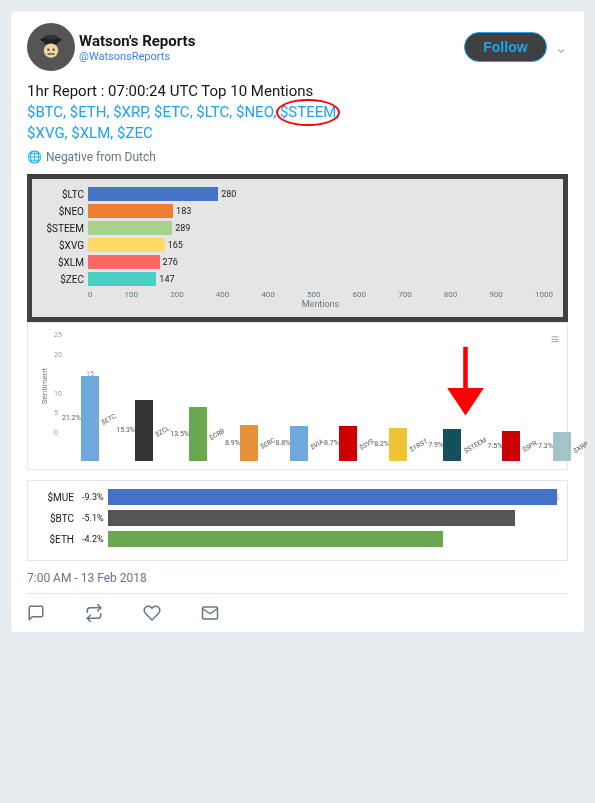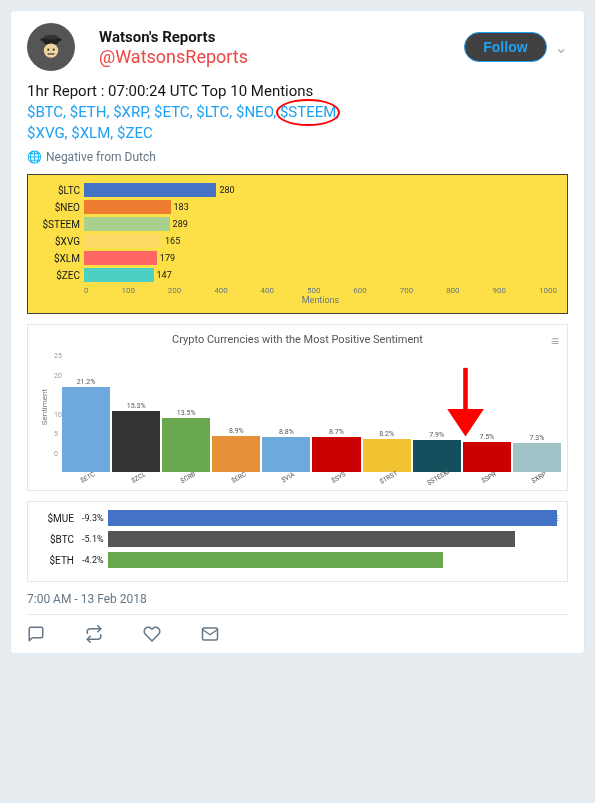--- a/index.html
+++ b/index.html
@@ -22,21 +22,21 @@
     }
     .tweet-header {
       display: flex;
       align-items: center;
       justify-content: space-between;
       margin-bottom: 10px;
     }
     .user-info {
       display: flex;
       align-items: center;
-      gap: 24px;
+      gap: 4px;
     }
     .avatar {
       width: 48px;
       height: 48px;
       border-radius: 50%;
       background: #555;
       display: flex;
       align-items: center;
       justify-content: center;
       overflow: hidden;
@@ -48,22 +48,22 @@
     .user-names {
       display: flex;
       flex-direction: column;
     }
     .display-name {
       font-weight: bold;
       font-size: 15px;
       color: #14171a;
     }
     .username {
-      font-size: 18px;
-      color: #ef4444;
+      font-size: 11px;
+      color: #3b82f6;
     }
     .header-right {
       display: flex;
       align-items: center;
       gap: 8px;
     }
     .follow-btn {
       border: 1px solid #1da1f2;
       border-radius: 20px;
       background: #404040;
@@ -109,24 +109,23 @@
       display: flex;
       align-items: center;
       gap: 4px;
     }
     .translate-line .globe-icon {
       font-size: 12px;
     }
 
     
     .chart-container-1 {
-      border: 1px solid #404040;
+      border: 5px solid #404040;
       padding: 8px 10px;
-      margin-bottom: 10px;
-      background: #fde047;
+      background: #e5e5e5;
     }
     .bar-chart-1 {
       width: 100%;
     }
     .bar-row {
       display: flex;
       align-items: center;
       margin-bottom: 3px;
     }
     .bar-label {
@@ -193,21 +192,21 @@
     .vertical-bar-chart {
       display: flex;
       align-items: flex-end;
       height: 130px;
       gap: 2px;
       padding-left: 28px;
       position: relative;
     }
     .v-bar-col {
       display: flex;
-      flex-direction: column;
+      flex-direction: row;
       align-items: center;
       flex: 1;
     }
     .v-bar-pct {
       font-size: 7px;
       color: #555;
       margin-bottom: 1px;
     }
     .v-bar {
       width: 100%;
@@ -382,21 +381,21 @@
         <div class="bar-label">$XVG</div>
         <div class="bar-outer">
           <div class="bar-fill" style="width:16.5%; background:#FFD966;"></div>
           <span class="bar-value">165</span>
         </div>
       </div>
       <div class="bar-row">
         <div class="bar-label">$XLM</div>
         <div class="bar-outer">
           <div class="bar-fill" style="width:15.4%; background:#FF6666;"></div>
-          <span class="bar-value">179</span>
+          <span class="bar-value">276</span>
         </div>
       </div>
       <div class="bar-row">
         <div class="bar-label">$ZEC</div>
         <div class="bar-outer">
           <div class="bar-fill" style="width:14.7%; background:#4DD0C4;"></div>
           <span class="bar-value">147</span>
         </div>
       </div>
 
@@ -411,21 +410,20 @@
         <span>700</span>
         <span>800</span>
         <span>900</span>
         <span>1000</span>
       </div>
       <div class="chart-x-label">Mentions</div>
     </div>
   </div>
 
   <div class="chart-container-2">
-    <div class="chart-title">Crypto Currencies with the Most Positive Sentiment</div>
     <span class="chart-menu-icon">≡</span>
     <div style="position:relative;">
       <div class="y-axis-label">
         <span>Sentiment</span>
       </div>
 
       <div style="position:absolute; left:20px; top:0; bottom:24px; width:10px; display:flex; flex-direction:column; justify-content:space-between;">
         <span style="font-size:7px;color:#999;">25</span>
         <span style="font-size:7px;color:#999;">20</span>
         <span style="font-size:7px;color:#999;margin-left:32px;">15</span>

